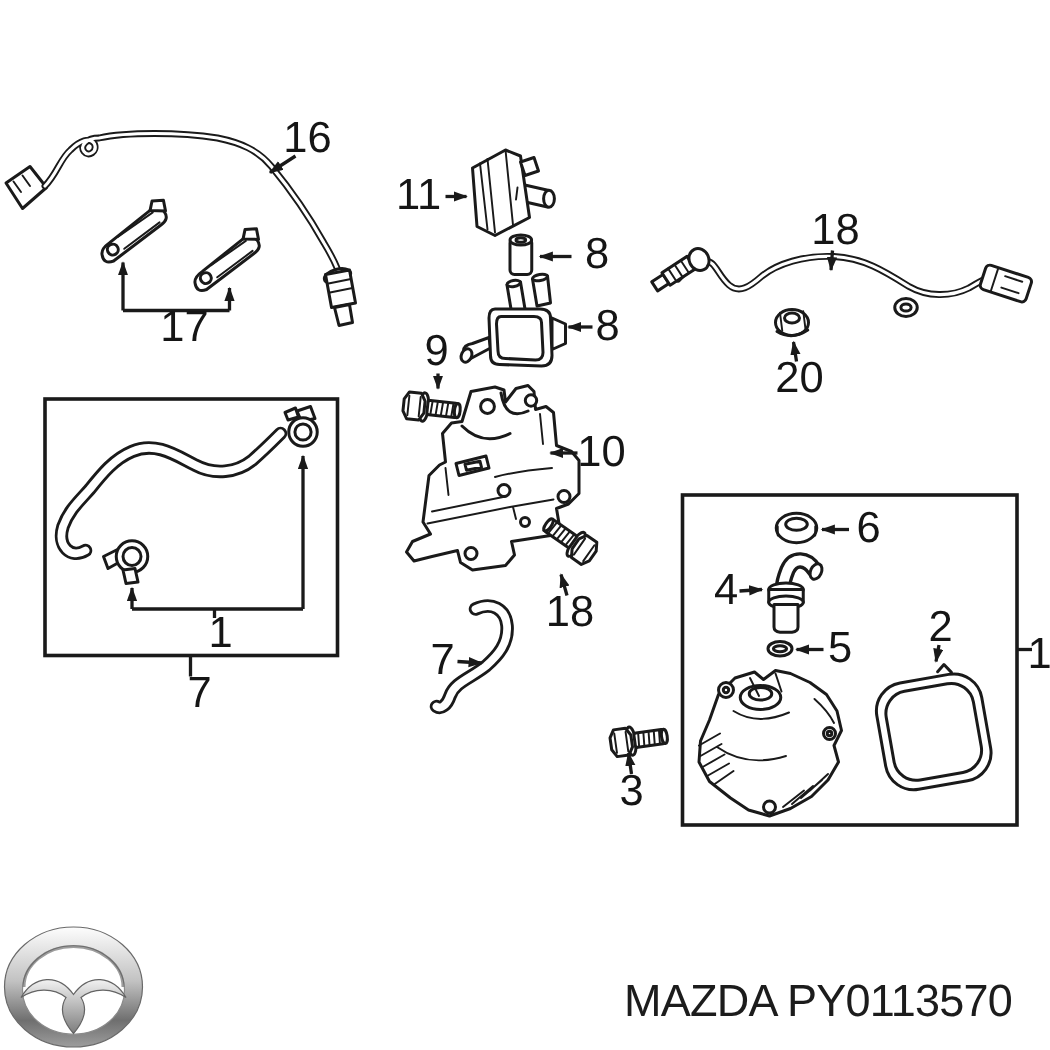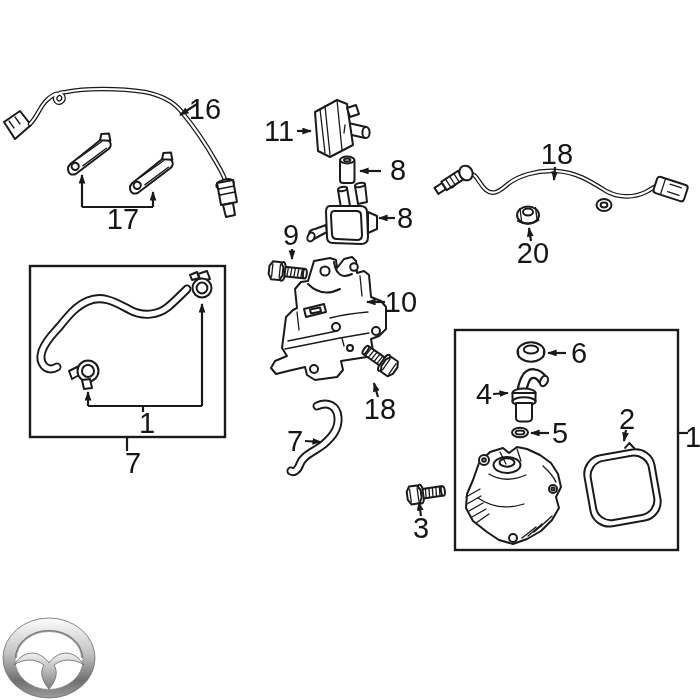--- a/index.html
+++ b/index.html
@@ -248,21 +248,21 @@
   <div class="callout" style="left:579px;top:353px">6</div>
   <div class="callout" style="left:295px;top:441px">7</div>
   <div class="callout" style="left:405px;top:218px">8</div>
   <div class="callout" style="left:291px;top:235px">9</div>
   <div class="callout" style="left:398px;top:170px">8</div>
   <div class="callout" style="left:279px;top:131px">11</div>
   <div class="callout" style="left:401px;top:302px">10</div>
   <div class="callout" style="left:380px;top:409px">18</div>
   <div class="callout" style="left:133px;top:463px">7</div>
   <div class="callout" style="left:147px;top:423px">1</div>
-  <div class="callout" style="left:205px;top:109px">16</div>
+  <div class="callout" style="left:205px;top:93px">16</div>
   <div class="callout" style="left:123px;top:219px">17</div>
   <div class="callout" style="left:557px;top:154px">18</div>
   <div class="callout" style="left:533px;top:253px">20</div>
 
   <svg width="98" height="84" viewBox="0 0 98 84" style="position:absolute;left:1px;top:616px">
     <defs>
       <linearGradient id="mzg1" x1="0" y1="0" x2="0" y2="1">
         <stop offset="0" stop-color="#fdfdfd"></stop>
         <stop offset="0.45" stop-color="#c2c2c2"></stop>
         <stop offset="0.78" stop-color="#6f6f6f"></stop>
@@ -272,14 +272,15 @@
         <stop offset="0" stop-color="#f2f2f2"></stop>
         <stop offset="1" stop-color="#7d7d7d"></stop>
       </linearGradient>
     </defs>
     <ellipse cx="48" cy="42" rx="46" ry="40" fill="url(#mzg1)" stroke="#6a6a6a" stroke-width="0.8"></ellipse>
     <ellipse cx="48" cy="44" rx="34" ry="29.5" fill="#ffffff" stroke="#8a8a8a" stroke-width="0.8"></ellipse>
     <path d="M15,42 A33,27 0 0 1 81,42" fill="none" stroke="#5c5c5c" stroke-width="2" opacity="0.6"></path>
     <path d="M13,49 C22,34 38,33 48,47 C58,33 74,34 83,49 C74,43 62,42 53,49 C58,57 54,66 48,73 C42,66 38,57 43,49 C34,42 22,43 13,49 z" fill="url(#mzg2)" stroke="#646464" stroke-width="0.8"></path>
   </svg>
 
+  <div id="footer-text">MAZDA PY0113570</div>
 
 </div>
 
 </body></html>

